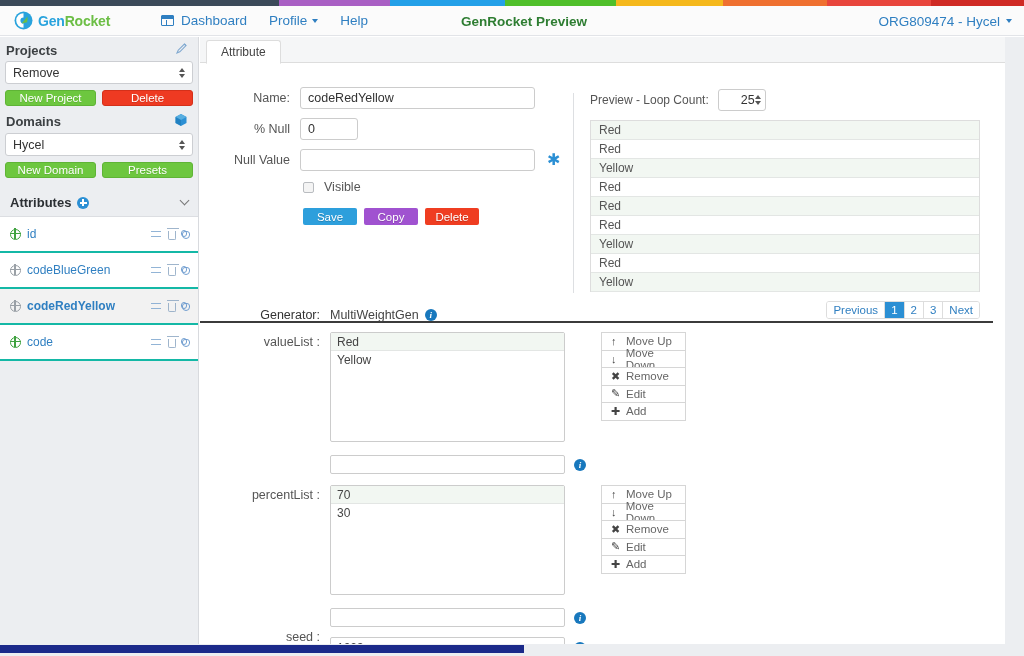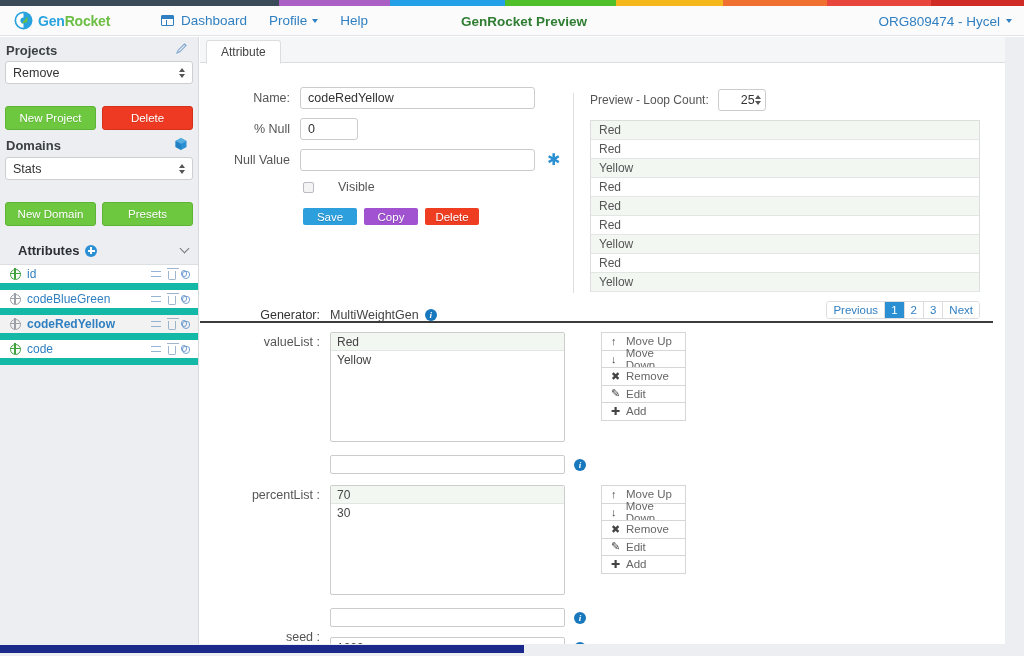--- a/index.html
+++ b/index.html
@@ -76,43 +76,43 @@
     display:flex; align-items:center; justify-content:space-between;
     padding:0 7px; font-size:12.5px; color:#333; cursor:pointer;
   }
   .spin { display:flex; flex-direction:column; line-height:0; }
   .spin i { display:block; width:0;height:0; border-left:3.5px solid transparent; border-right:3.5px solid transparent;}
   .spin .up { border-bottom:4px solid #555; margin-bottom:2px; }
   .spin .dn { border-top:4px solid #555; }
 
   .btn-row { display:flex; gap:6px; padding:6px 5px 2px 5px; }
   .btn {
-    flex:1; height:24px; border-radius:3px; font-size:11.5px; color:#fff;
+    flex:1; height:16px; border-radius:3px; font-size:11.5px; color:#fff;
     display:flex; align-items:center; justify-content:center; cursor:pointer;
-    border:1px solid rgba(0,0,0,.08); text-shadow:0 1px 0 rgba(0,0,0,.12);margin-top:16px;
+    border:1px solid rgba(0,0,0,.08); text-shadow:0 1px 0 rgba(0,0,0,.12);
   }
   .btn-green { background:#6dc73f; border-color:#5fb436; }
   .btn-red   { background:#ee3a22; border-color:#d4301a; }
 
   .attr-head {
     display:flex; align-items:center; justify-content:space-between;
-    padding:7px 10px 6px 18px; border-bottom:1px solid #dcdee2; margin-top:8px;
+    padding:7px 10px 6px 10px; border-bottom:1px solid #dcdee2; margin-top:8px;
   }
   .attr-head-left { display:flex; align-items:center; gap:6px; font-size:13px; font-weight:bold; color:#2b2f33;}
   .plus-icon {
     width:12px;height:12px;border-radius:50%;background:#2b8fd4;position:relative;display:inline-block;
   }
   .plus-icon:before{content:"";position:absolute;left:2.5px;top:5px;width:7px;height:2px;background:#fff;}
   .plus-icon:after{content:"";position:absolute;left:5px;top:2.5px;width:2px;height:7px;background:#fff;}
   .chev { width:7px;height:7px;border-right:1.6px solid #777;border-bottom:1.6px solid #777;transform:rotate(45deg);margin-top:-4px;}
 
   .attr-list { background:#fff; }
   .attr-row {
     display:flex; justify-content:space-between;
-    height:25px; padding:0 8px 0 10px; border-bottom:7px solid #14b8a6;
+    height:36px; padding:0 8px 0 10px; border-bottom:2px solid #14b8a6;
     background:#fff; cursor:pointer;
   }
   .attr-row.sel { background:#f2f2f2; }
   .attr-left { display:flex; align-items:center; gap:6px; }
   .attr-name { color:#2f7fc1; font-size:12px; }
   .attr-row.sel .attr-name { font-weight:bold; }
   .node-icon { width:11px;height:11px;border-radius:50%;border:1.5px solid #3fa23f; position:relative; display:inline-block;}
   .node-icon:before{content:"";position:absolute;left:-1.5px;top:3.2px;width:11px;height:1.5px;background:#3fa23f;}
   .node-icon:after{content:"";position:absolute;left:3.2px;top:-1.5px;width:1.5px;height:11px;background:#3fa23f;}
   .node-icon.gray { border-color:#9aa0a6; }
@@ -144,21 +144,21 @@
   .form { position:absolute; left:0; top:24px; width:370px; }
   .frow { display:flex; align-items:center; margin-bottom:9px; }
   .flabel { width:100px; text-align:right; padding-right:10px; font-size:12.5px; color:#555; }
   .finput {
     height:22px; border:1px solid #ccc; border-radius:3px; background:#fff;
     padding:0 7px; font-size:12.5px; color:#333; display:flex; align-items:center;
   }
   .w-wide { width:235px; }
   .w-small { width:58px; }
   .asterisk { color:#2b8fd4; font-size:16px; margin-left:12px; line-height:1; }
-  .cbrow { display:flex; align-items:center; margin:2px 0 0 103px; gap:24px; }
+  .cbrow { display:flex; align-items:center; margin:2px 0 0 103px; gap:10px; }
   .cbox { width:11px;height:11px;border:1px solid #b9bcc0;background:#f4f4f4;border-radius:2px;}
   .cblabel { font-size:12.5px; color:#555; }
   .actbtns { display:flex; gap:7px; margin:14px 0 0 103px; }
   .abtn {
     height:17px; min-width:54px; padding:0 9px; border-radius:2px; color:#fff; font-size:11.5px;
     display:flex; align-items:center; justify-content:center; cursor:pointer;
     text-shadow:0 1px 0 rgba(0,0,0,.18);
   }
   .abtn-blue{background:#2d9fdc;} .abtn-purple{background:#a052d0;} .abtn-red{background:#ef3d21;}
 
@@ -299,21 +299,21 @@
         <svg width="14" height="14" viewBox="0 0 14 14">
           <path d="M7 1 L12.5 4 L12.5 10 L7 13 L1.5 10 L1.5 4 Z" fill="#2b8fd4"></path>
           <path d="M7 1 L12.5 4 L7 7 L1.5 4 Z" fill="#57aee0"></path>
           <path d="M7 7 L7 13 L1.5 10 L1.5 4 Z" fill="#1c7ab8" opacity=".65"></path>
         </svg>
       </span>
     </div>
 
     <div class="sb-select-wrap">
       <div class="sb-select">
-        <span>Stats</span>
+        <span>Hycel</span>
         <span class="spin">
             <i class="up"></i>
             <i class="dn"></i>
           </span>
       </div>
     </div>
 
     <div class="btn-row">
       <div class="btn btn-green">New Domain</div>
       <div class="btn btn-green">Presets</div>

